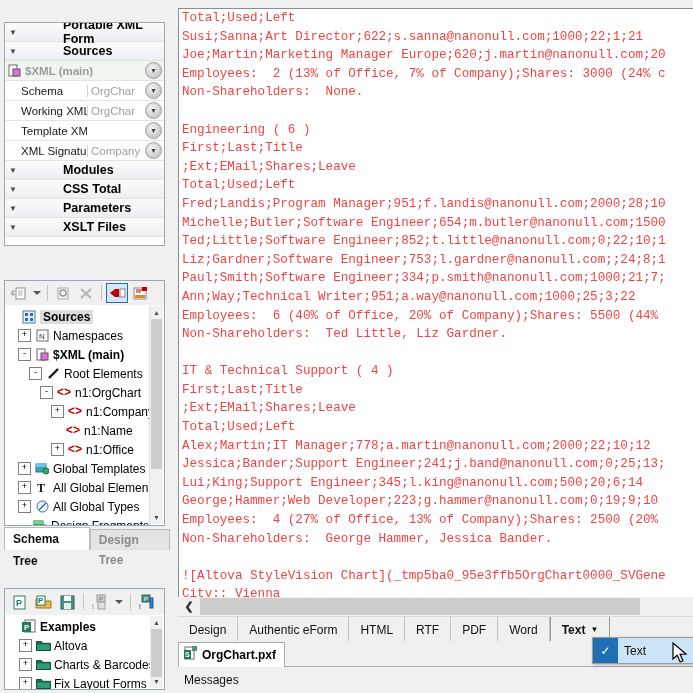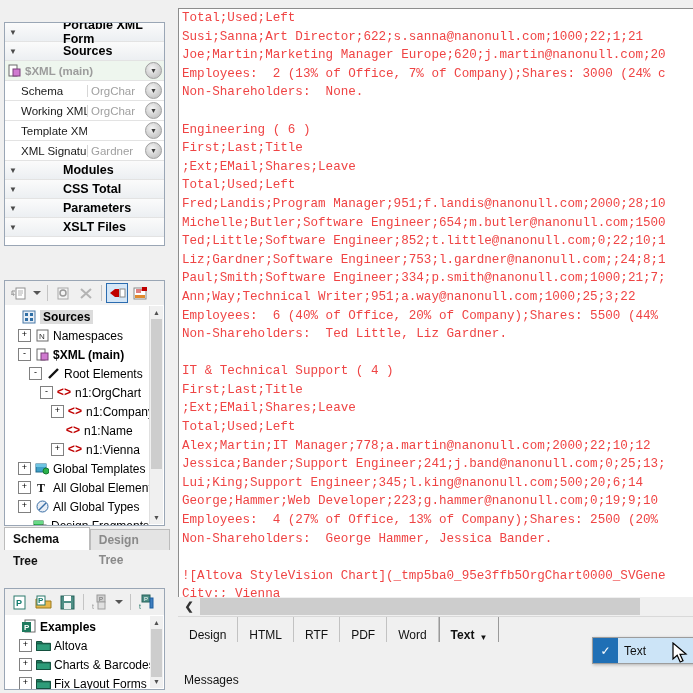--- a/index.html
+++ b/index.html
@@ -137,21 +137,21 @@
     font-size:11px;font-weight:bold;color:#333;cursor:pointer;background:#f0f0f0;}
   .hscroll .track{flex:1;height:17px;background:#f0f0f0;position:relative;}
   .hscroll .thumb{position:absolute;left:0;top:0;height:17px;width:440px;background:#cdcdcd;cursor:pointer;}
 
   .view-tabs{
     position:absolute;left:178px;top:616px;width:515px;height:25px;
     background:#f0f0f0;display:flex;align-items:stretch;
     border-top:1px solid #d9d9d9;
   }
   .vt{
-    display:flex;align-items:flex-end;justify-content:center;
+    display:flex;align-items:center;justify-content:center;
     padding:0 11px;font-size:12px;color:#111;
     border-right:1px solid #c2c2c2;cursor:pointer;white-space:nowrap;
   }
   .vt.active{font-weight:bold;border-left:1px solid #9a9a9a;border-right:1px solid #9a9a9a;background:#f0f0f0;}
   .vt .caret{margin-left:5px;font-size:8px;}
   .vt-fill{flex:1;}
 
   .doc-tabbar{
     position:absolute;left:178px;top:641px;width:515px;height:26px;background:#f0f0f0;
     display:flex;align-items:flex-end;
@@ -232,21 +232,21 @@
           <span class="do-val">OrgChar</span>
           <span class="do-drop">▼</span>
         </div>
         <div class="do-row sub">
           <span class="do-label indent">Template XML</span>
           <span class="do-val"></span>
           <span class="do-drop">▼</span>
         </div>
         <div class="do-row sub">
           <span class="do-label indent">XML Signature</span>
-          <span class="do-val">Gardner</span>
+          <span class="do-val">Company</span>
           <span class="do-drop">▼</span>
         </div>
 
         <div class="do-row group">
           <span class="tri">▼</span>
           <span class="lbl">Modules</span>
         </div>
         <div class="do-row group">
           <span class="tri">▼</span>
           <span class="lbl">CSS Total</span>
@@ -376,21 +376,21 @@
               <span class="ico">
                 <span class="angle">&lt;&gt;</span>
               </span>
               <span class="txt">n1:Name</span>
             </div>
             <div class="tn" style="padding-left: 46px;">
               <span class="pm">+</span>
               <span class="ico">
                 <span class="angle">&lt;&gt;</span>
               </span>
-              <span class="txt">n1:Vienna</span>
+              <span class="txt">n1:Office</span>
             </div>
             <div class="tn" style="padding-left: 13px;">
               <span class="pm">+</span>
               <span class="ico">
                 <svg width="14" height="13" viewBox="0 0 14 13">
                   <rect x="1" y="2" width="10" height="8" fill="#3fa0c8" stroke="#206a8c"></rect>
                   <rect x="1" y="2" width="10" height="3" fill="#6fc4e2"></rect>
                   <circle cx="11" cy="9" r="3" fill="#2bb24b" stroke="#157a30"></circle>
                 </svg>
               </span>
@@ -594,38 +594,55 @@
     <div class="track">
       <div class="thumb"></div>
     </div>
   </div>
 
   <div class="view-tabs" id="view-tabs">
       <div class="vt">
         <span>Design</span>
       </div>
       <div class="vt">
+        <span>Authentic eForm</span>
+      </div>
+      <div class="vt">
         <span>HTML</span>
       </div>
       <div class="vt">
         <span>RTF</span>
       </div>
       <div class="vt">
         <span>PDF</span>
       </div>
       <div class="vt">
         <span>Word</span>
       </div>
       <div class="vt active">
         <span>Text</span>
         <span class="caret">▼</span>
       </div>
       <div class="vt-fill"></div>
     </div>
 
+  <div class="doc-tabbar">
+    <div class="doc-tab">
+      <span>
+        <svg width="14" height="15" viewBox="0 0 14 15">
+            <rect x="1" y="1" width="9" height="12" fill="#fff" stroke="#6a6a6a"></rect>
+            <rect x="0" y="4" width="7" height="9" fill="#1f7a5e"></rect>
+            <text x="1" y="11" font-size="7" fill="#fff" font-family="sans-serif">S</text>
+            <rect x="8" y="0" width="5" height="5" fill="#4f8f86"></rect>
+          </svg>
+      </span>
+      <span>OrgChart.pxf</span>
+    </div>
+    <div class="doc-tab-rest"></div>
+  </div>
 
   <div class="msgbar">
     <span>Messages</span>
   </div>
 
   <div class="menu" id="text-menu">
       <div class="menu-item hl">
         <span class="menu-check">✓</span>
         <span class="menu-label">Text</span>
       </div>

